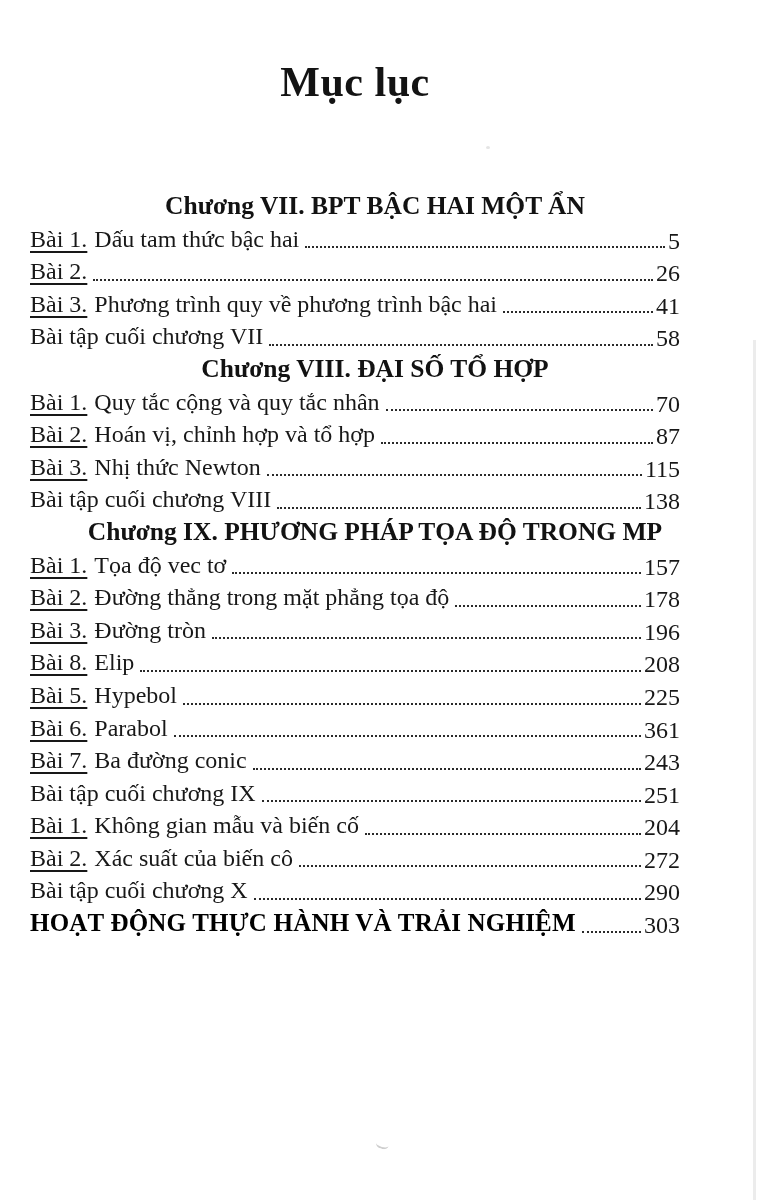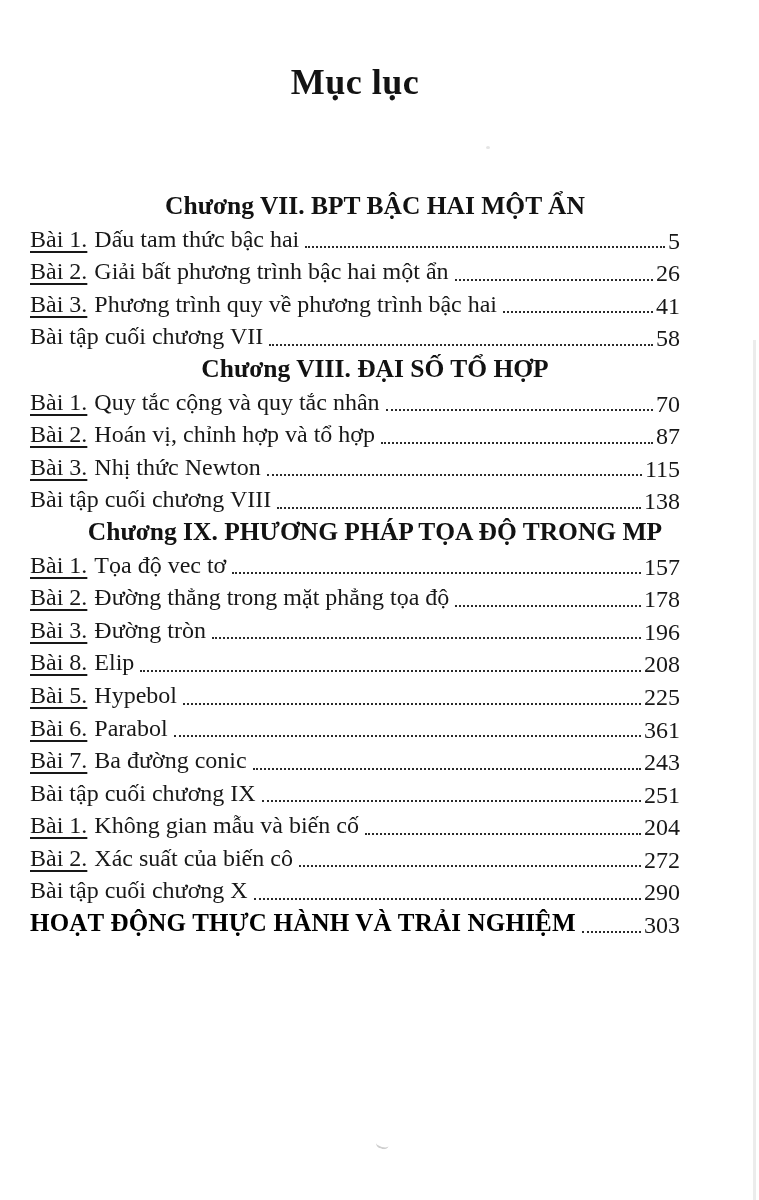--- a/index.html
+++ b/index.html
@@ -22,21 +22,21 @@
     background: #ffffff;
   }
   .content {
     position: absolute;
     left: 30px;
     top: 0;
     width: 650px;
   }
   .doc-title {
     margin: 58px 0 0 0;
-    font-size: 36px;
+    font-size: 42px;
     line-height: 48px;
     font-weight: bold;
     text-align: center;
     letter-spacing: 0.5px;
     color: #131313;
   }
   .toc {
     margin-top: 84px;
     font-size: 24px;
   }
@@ -124,21 +124,20 @@
     <div class="toc" id="toc-root">
         <div class="row chapter-heading">Chương VII. BPT BẬC HAI MỘT ẨN</div>
         <div class="row entry">
           <span class="entry-label underlined">Bài 1.</span>
           <span class="entry-title">Dấu tam thức bậc hai</span>
           <span class="leader"></span>
           <span class="pagenum">5</span>
         </div>
         <div class="row entry">
           <span class="entry-label underlined">Bài 2.</span>
-          <span class="entry-title">Giải bất phương trình bậc hai một ẩn</span>
           <span class="leader"></span>
           <span class="pagenum">26</span>
         </div>
         <div class="row entry">
           <span class="entry-label underlined">Bài 3.</span>
           <span class="entry-title">Phương trình quy về phương trình bậc hai</span>
           <span class="leader"></span>
           <span class="pagenum">41</span>
         </div>
         <div class="row entry">

